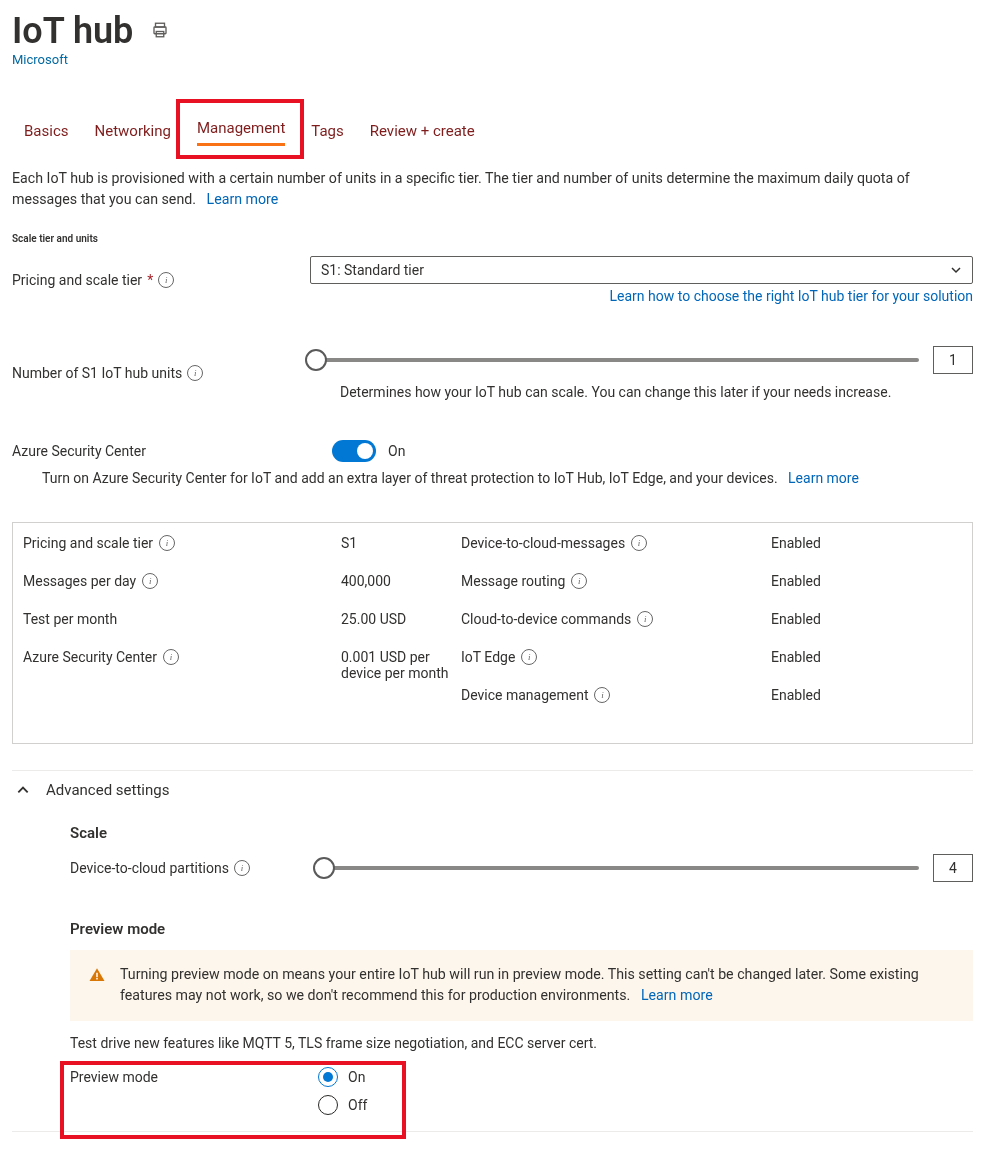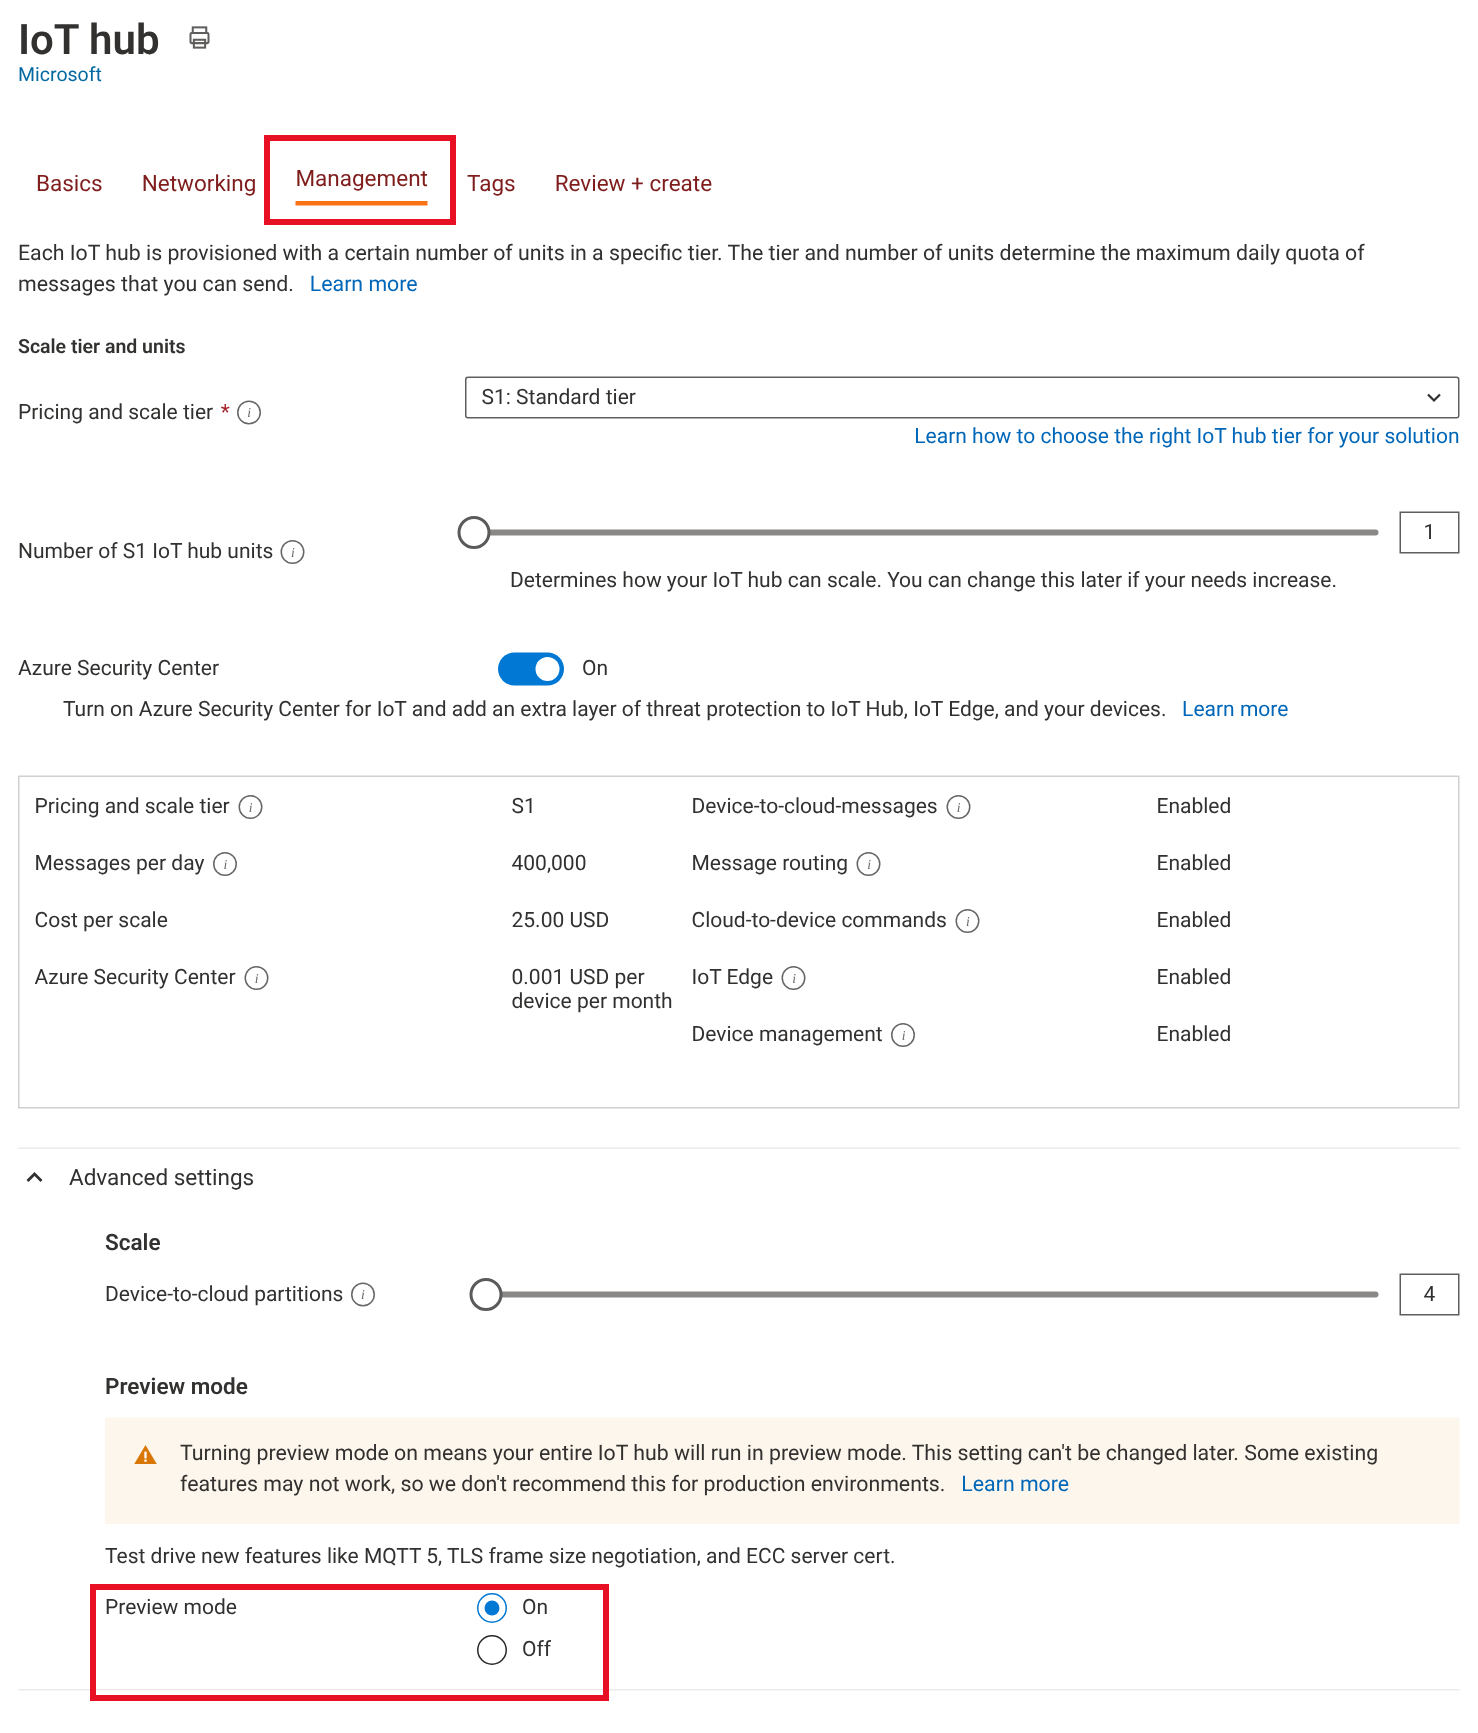--- a/index.html
+++ b/index.html
@@ -15,21 +15,21 @@
     padding: 10px 12px 40px 12px;
     box-sizing: border-box;
   }
   .header-row {
     display: flex;
     align-items: center;
     gap: 18px;
     margin-bottom: 0;
   }
   .page-title {
-    font-size: 28px;
+    font-size: 36px;
     font-weight: 600;
     color: #323130;
   }
   .print-icon {
     width: 18px;
     height: 18px;
     color: #605e5c;
   }
   .subtitle {
     font-size: 13px;
@@ -67,21 +67,21 @@
     color: #323130;
     line-height: 1.45;
   }
   .link {
     color: #0066b8;
     cursor: pointer;
   }
 
   .section-h {
     font-weight: 600;
-    font-size: 13px;
+    font-size: 10px;
     margin-top: 24px;
   }
 
   .form-row {
     display: flex;
     align-items: center;
     margin-top: 12px;
   }
   .form-label-col {
     width: 298px;
@@ -401,21 +401,21 @@
           <span class="info-icon"></span>
         </div>
       <div>400,000</div>
       <div class="cell-label">
           <span>Message routing</span>
           <span class="info-icon"></span>
         </div>
       <div>Enabled</div>
 
       <div class="cell-label">
-          <span>Cost per scale</span>
+          <span>Test per month</span>
         </div>
       <div>25.00 USD</div>
       <div class="cell-label">
           <span>Cloud-to-device commands</span>
           <span class="info-icon"></span>
         </div>
       <div>Enabled</div>
 
       <div class="cell-label">
           <span>Azure Security Center</span>

